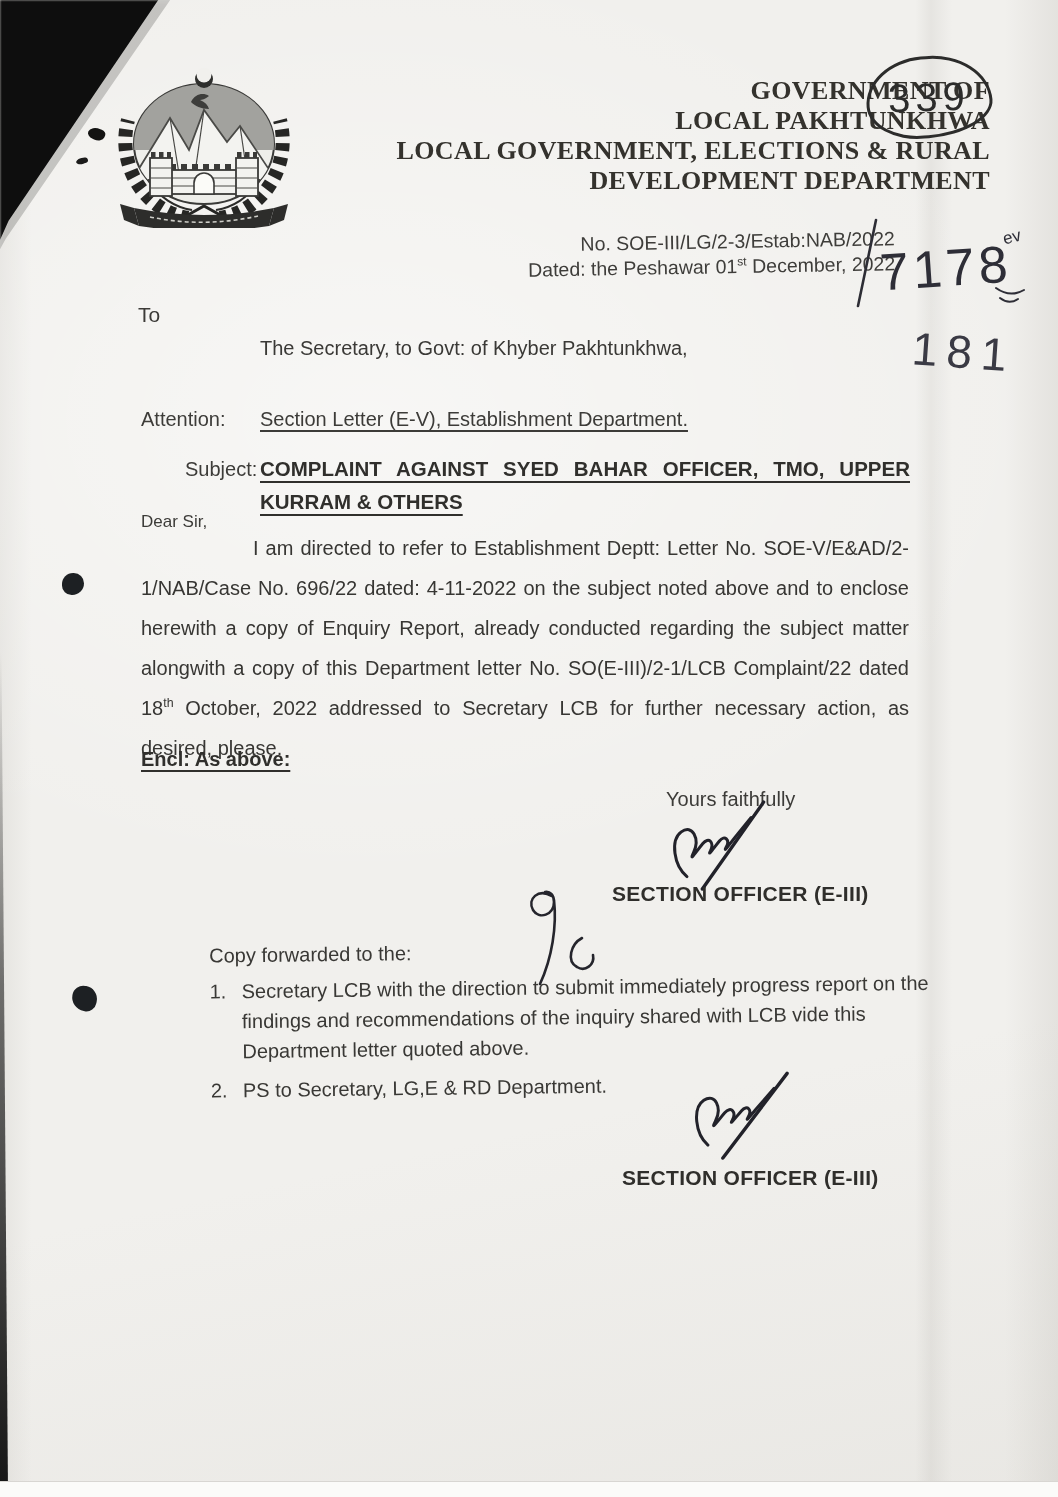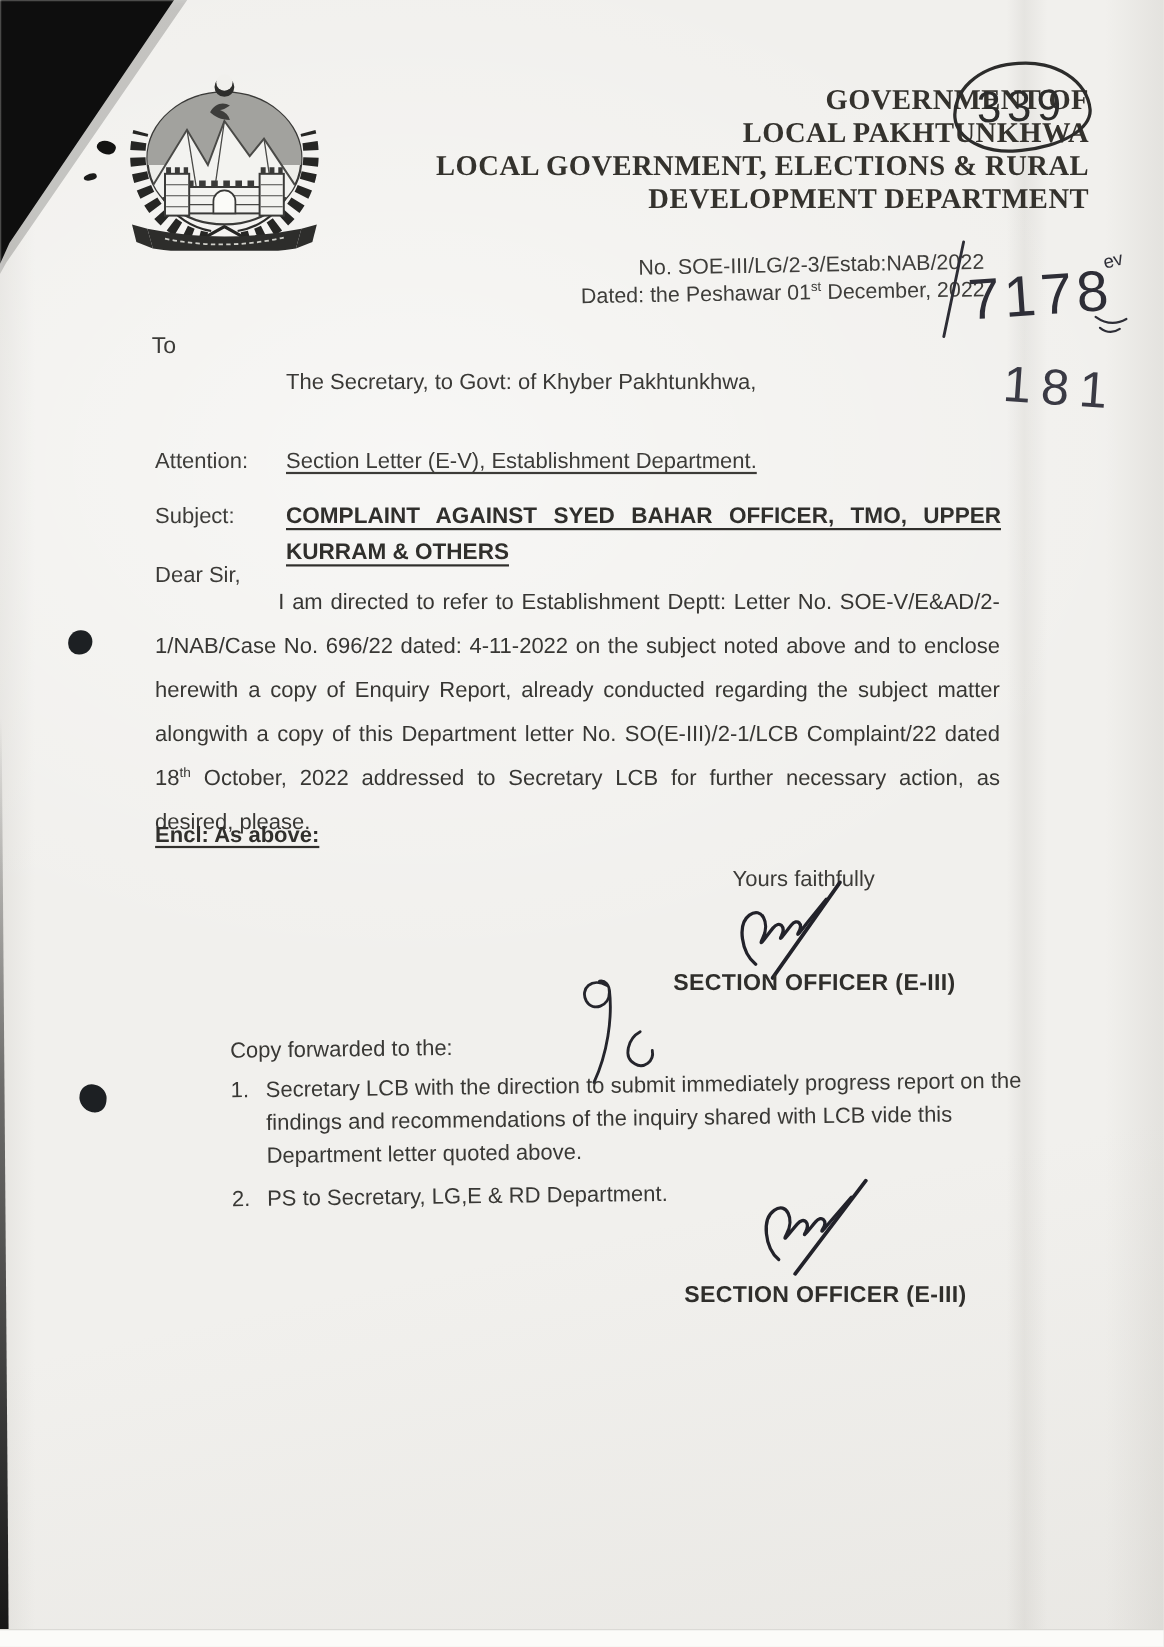--- a/index.html
+++ b/index.html
@@ -50,21 +50,21 @@
   .to-label{left:138px;top:303px;font-size:21px;}
   .address{left:260px;top:334px;font-size:20px;line-height:28px;color:#3a3936;}
 
   .row-label{left:141px;font-size:20px;color:#3d3c39;}
   .attn-value{left:260px;top:408px;font-size:20px;text-decoration:underline;text-underline-offset:4px;text-decoration-thickness:1.5px;}
   .subject-value{left:260px;top:452px;width:650px;font-size:20.5px;font-weight:700;line-height:33px;color:#302f2c;}
   .subject-value .l1{display:block;text-align:justify;text-align-last:justify;text-decoration:underline;
     text-underline-offset:5px;text-decoration-thickness:2px;}
   .subject-value .l2{display:inline-block;text-decoration:underline;text-underline-offset:5px;text-decoration-thickness:2px;}
 
-  .salutation{left:141px;top:512px;font-size:20px;}
+  .salutation{left:141px;top:512px;font-size:17px;}
   .body-par{left:141px;top:528px;width:768px;font-size:20px;line-height:40px;text-align:justify;
     text-indent:112px;color:#373633;}
   .encl{left:141px;top:748px;font-size:20px;font-weight:700;color:#302f2c;
     text-decoration:underline;text-underline-offset:4px;text-decoration-thickness:2px;}
 
   .closing{left:666px;top:788px;font-size:20px;}
   .officer{font-size:21px;font-weight:700;color:#2f2e2b;letter-spacing:.3px;}
   .officer1{left:612px;top:882px;}
   .officer2{left:622px;top:1166px;}
 
@@ -160,21 +160,21 @@
 
   <div class="abs to-label">To</div>
   <div class="abs address">
     <div>The Secretary, to Govt: of Khyber Pakhtunkhwa,</div>
   </div>
   <div class="abs hand hand-181">181</div>
 
   <div class="abs row-label" style="top:408px;">Attention:</div>
   <div class="abs attn-value">Section Letter (E-V), Establishment Department.</div>
 
-  <div class="abs row-label" style="top:458px;">Subject:</div>
+  <div class="abs row-label" style="top:458px;margin-left:44px;">Subject:</div>
   <div class="abs subject-value">
     <span class="l1">COMPLAINT AGAINST SYED BAHAR OFFICER, TMO, UPPER</span>
     <span class="l2">KURRAM &amp; OTHERS</span>
   </div>
 
   <div class="abs salutation">Dear Sir,</div>
   <div class="abs body-par"><span>I am directed to refer to Establishment Deptt: Letter No. SOE-V/E&amp;AD/2-1/NAB/Case No. 696/22 dated: 4-11-2022 on the subject noted above and to enclose herewith a copy of Enquiry Report, already conducted regarding the subject matter alongwith a copy of this Department letter No. SO(E-III)/2-1/LCB Complaint/22 dated 18</span><sup class="scr">th</sup><span> October, 2022 addressed to Secretary LCB for further necessary action, as desired, please.</span></div>
   <div class="abs encl">Encl: As above:</div>
 
   <div class="abs closing">Yours faithfully</div>

